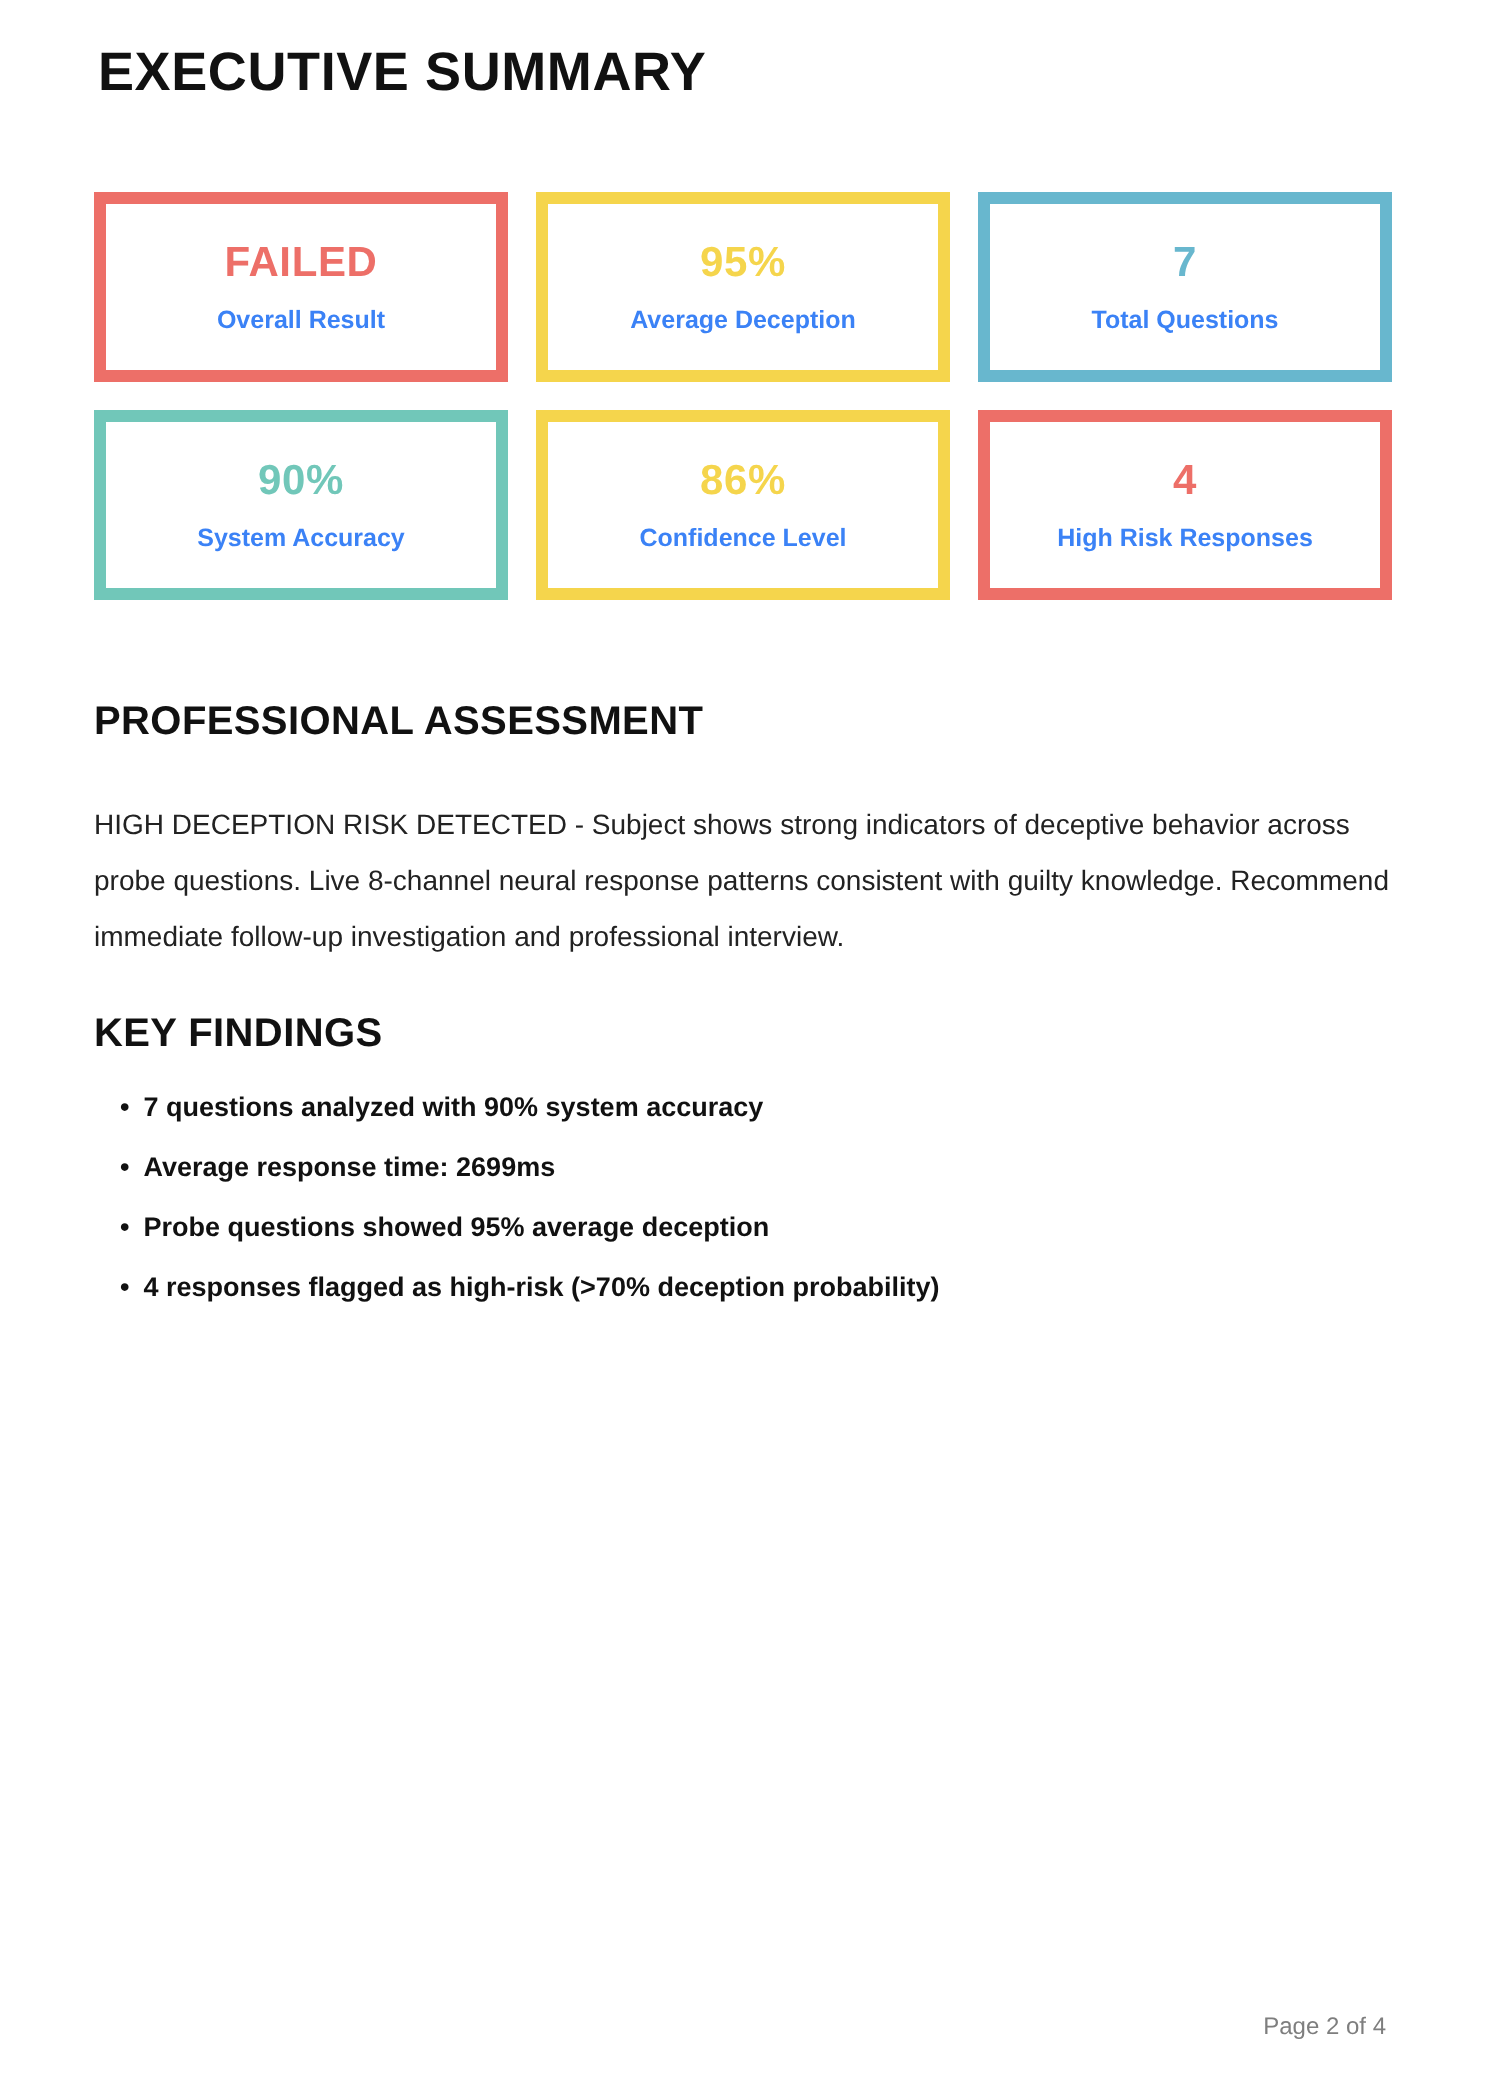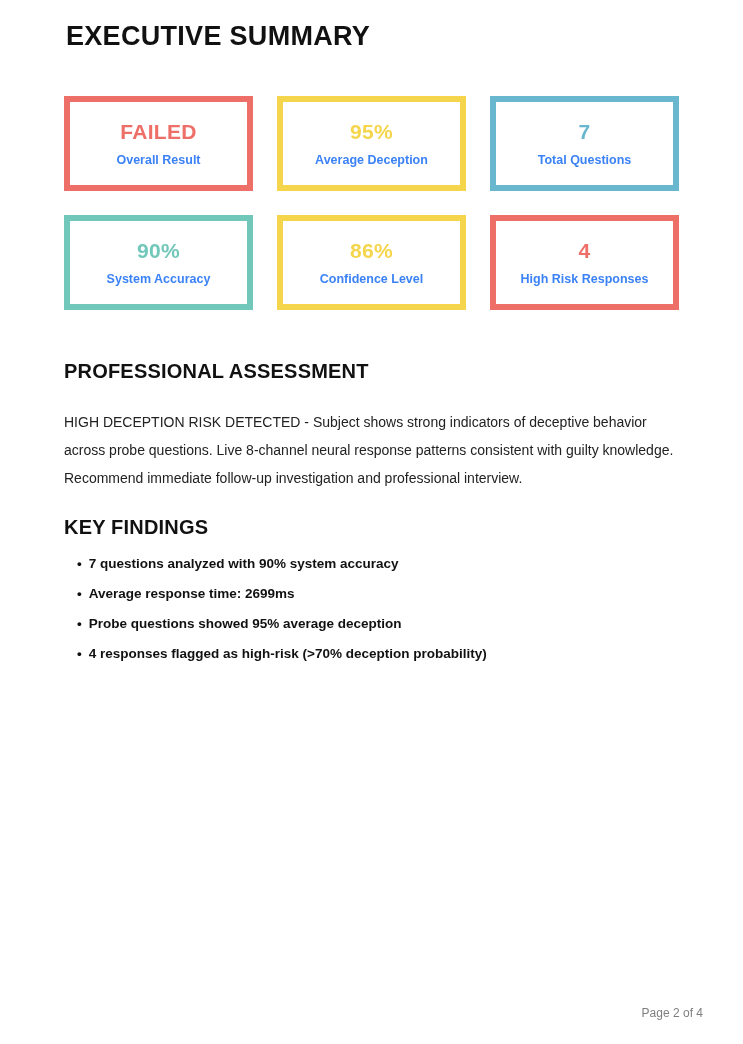--- a/index.html
+++ b/index.html
@@ -5,35 +5,35 @@
   * { box-sizing: border-box; margin: 0; padding: 0; }
   html, body { background: #ffffff; }
   body {
     width: 743px;
     height: 1044px;
     position: relative;
     font-family: "Liberation Sans", sans-serif;
     color: #1b1b1b;
     overflow: hidden;
   }
-  .content { padding: 0 64px; }
+  .content { padding: 0 47px; }
 
   .page-title {
     font-size: 27px;
     font-weight: bold;
     letter-spacing: 0.3px;
     margin-top: 21px;
     margin-left: 2px;
     color: #111111;
   }
 
   .cards {
     display: grid;
     grid-template-columns: repeat(3, 1fr);
-    gap: 24px;
+    gap: 14px;
     margin-top: 44px;
   }
   .stat-card {
     height: 95px;
     border: 6px solid #999;
     background: #ffffff;
     display: flex;
     flex-direction: column;
     align-items: center;
     justify-content: center;
@@ -76,21 +76,21 @@
     margin-bottom: 15px;
     color: #111111;
   }
   .bullet-dot {
     display: inline-block;
     margin-right: 7px;
   }
 
   .page-footer {
     position: absolute;
-    right: 40px;
+    right: 50px;
     bottom: 24px;
     font-size: 12px;
     color: #7e7e7e;
   }
 </style>
 </head>
 <body>
 
 <div class="content">
 

